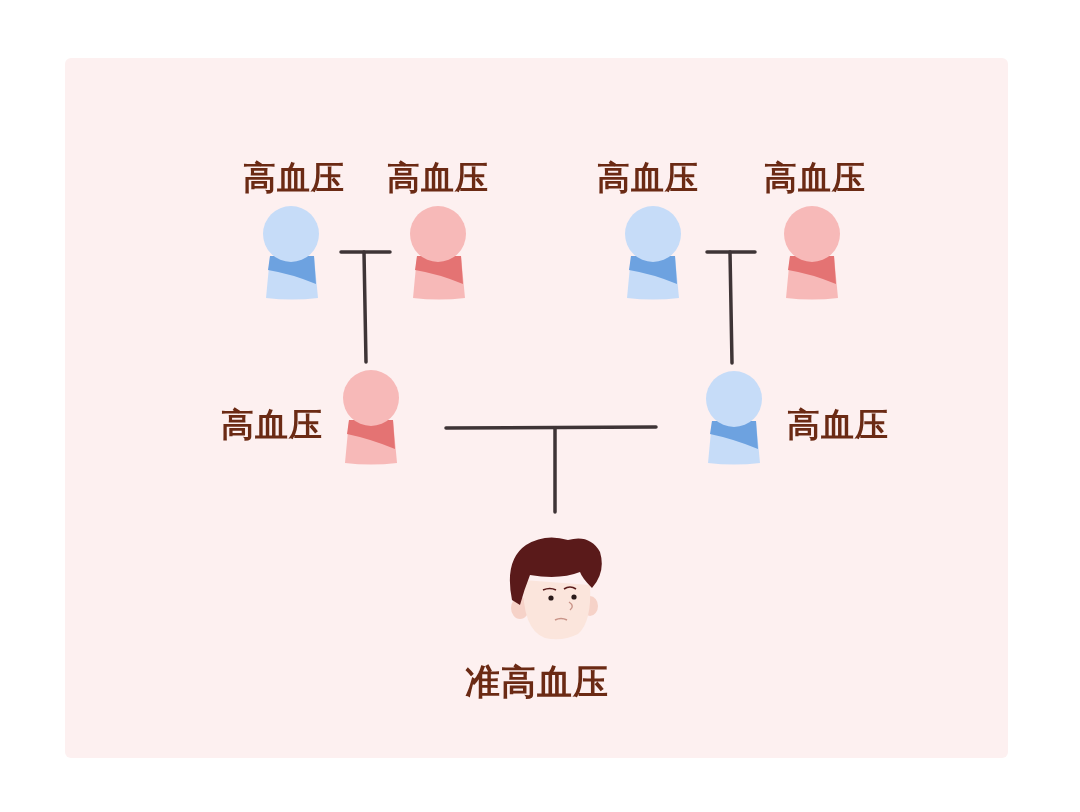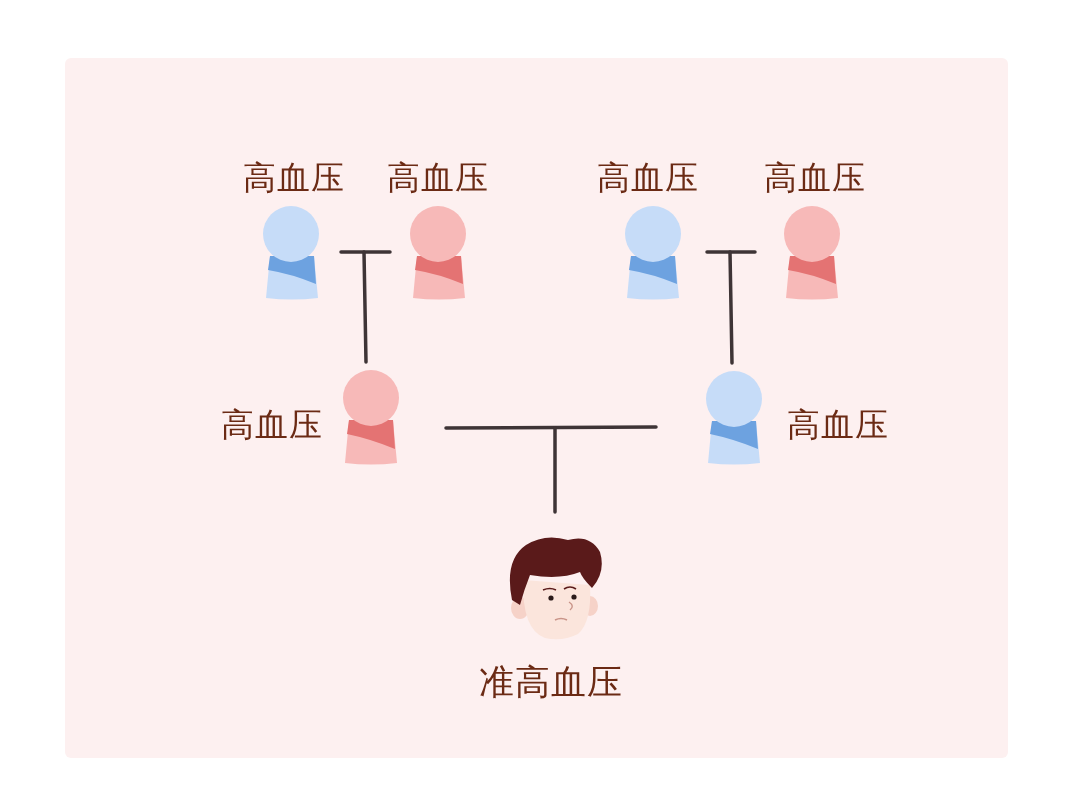--- a/index.html
+++ b/index.html
@@ -6,21 +6,21 @@
     body {
       width: 1080px; height: 812px; background: #ffffff;
       position: relative; overflow: hidden;
       font-family: "DejaVu Sans", "Liberation Sans", sans-serif;
     }
     .panel {
       position: absolute; left: 65px; top: 58px; width: 943px; height: 700px;
       background: #fdf0f0; border-radius: 6px;
     }
     .label {
-      position: absolute; color: #6b2a14; font-size: 33px; font-weight: normal;
+      position: absolute; color: #6b2a14; font-size: 33px; font-weight: bold;
       letter-spacing: 1px; white-space: nowrap; line-height: 1;
     }
     .label.big { font-size: 35px; }
     svg.art { position: absolute; left: 0; top: 0; }
   </style>
 </head>
 <body>
 
 <div class="panel"></div>
 
@@ -97,13 +97,13 @@
     <path d="M555 620 Q561 617 567 620" stroke="#c99488" stroke-width="1.6" fill="none"></path>
   </g>
 </svg>
 
 <div class="label" style="left:243px; top:161px;">高血压</div>
 <div class="label" style="left:387px; top:161px;">高血压</div>
 <div class="label" style="left:597px; top:161px;">高血压</div>
 <div class="label" style="left:764px; top:161px;">高血压</div>
 <div class="label" style="left:221px; top:408px;">高血压</div>
 <div class="label" style="left:787px; top:408px;">高血压</div>
-<div class="label big" style="left:479px; top:665px;">准高血压</div>
+<div class="label big" style="left:465px; top:665px;">准高血压</div>
 
 </body></html>

